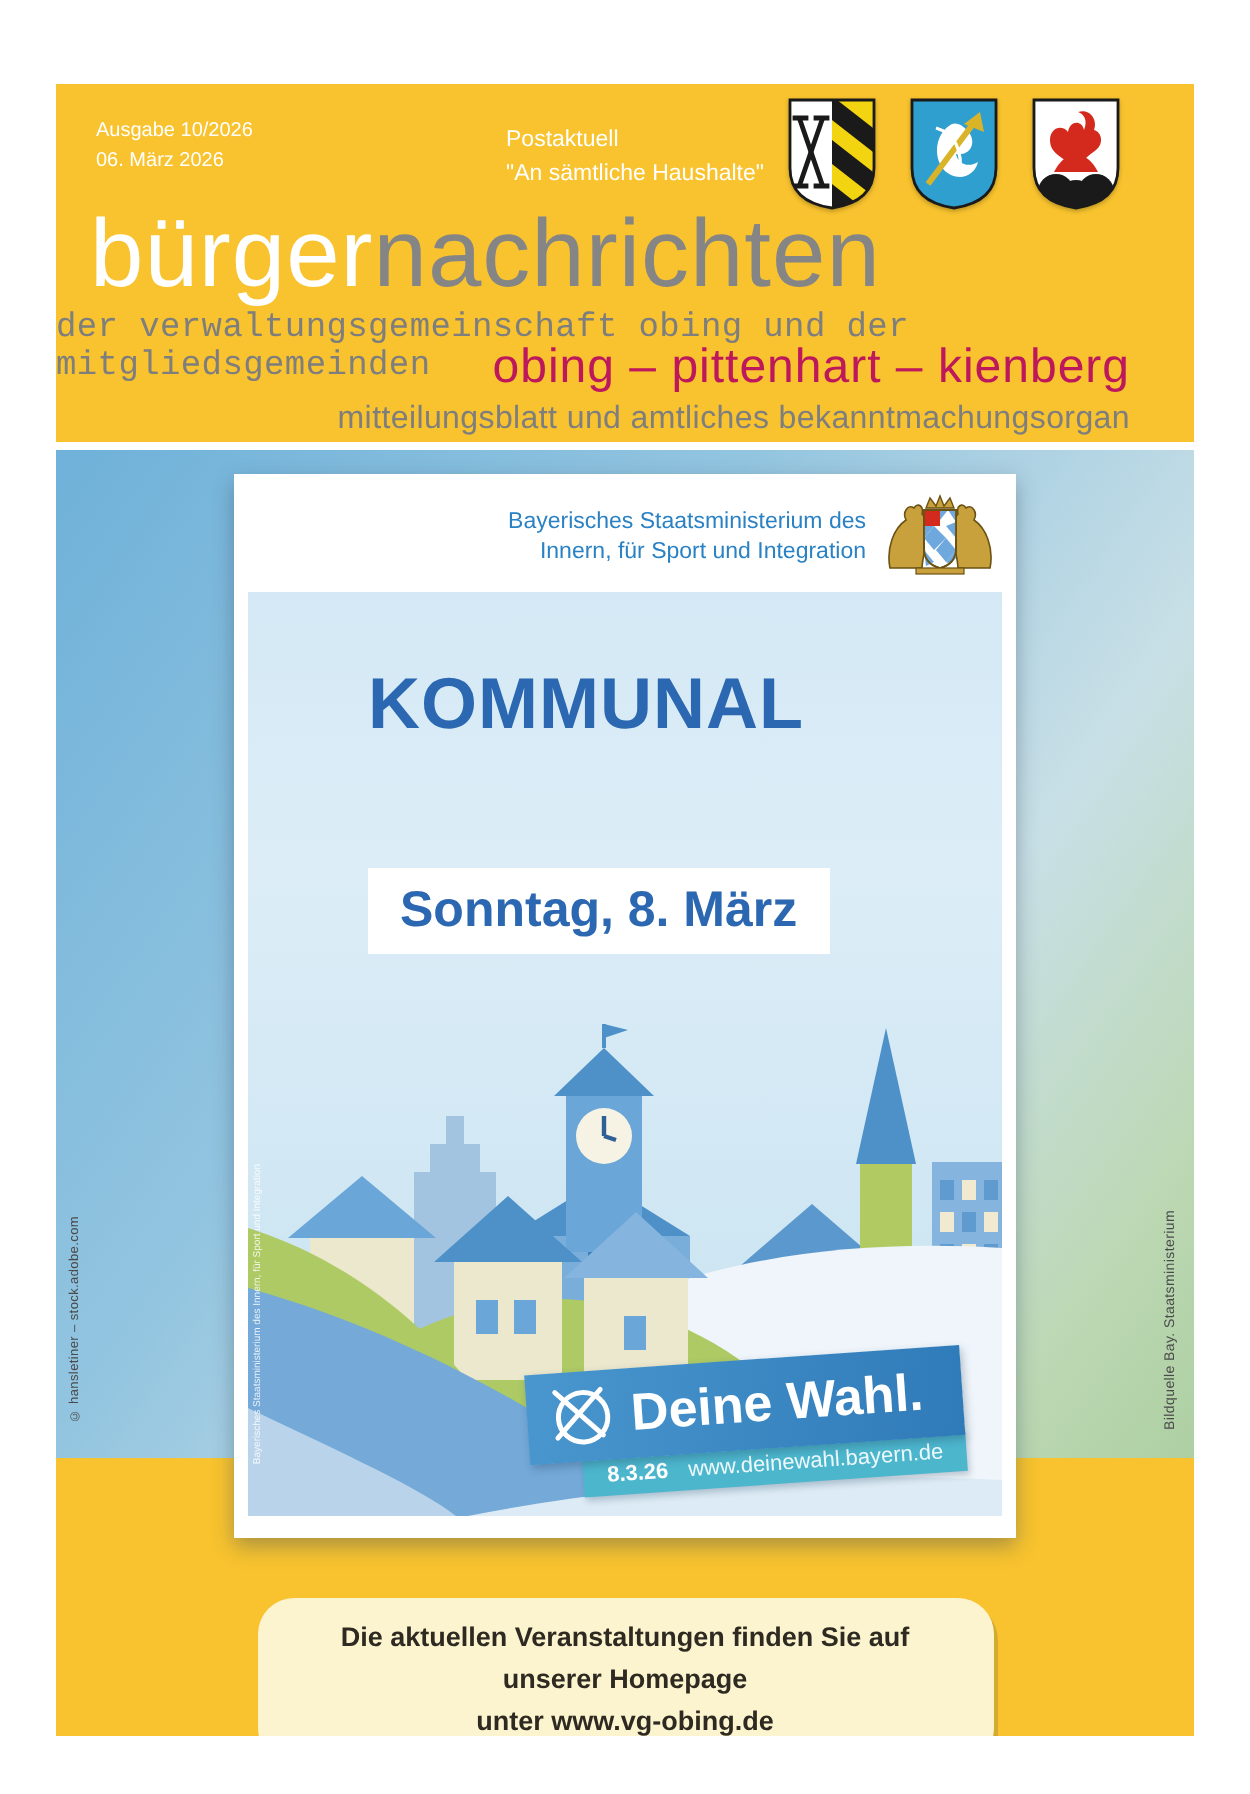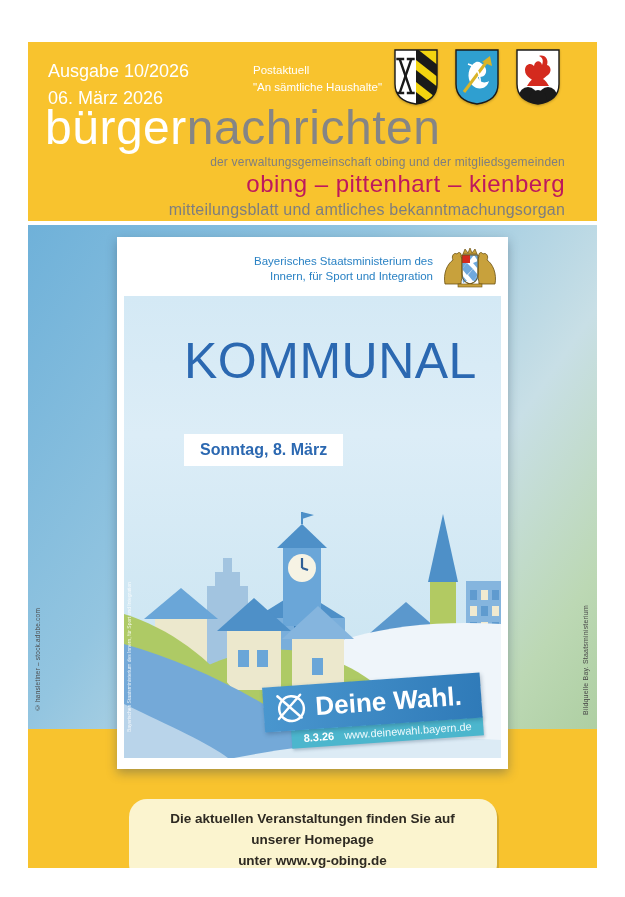--- a/index.html
+++ b/index.html
@@ -1,53 +1,53 @@
 <!DOCTYPE html>
 <html><head>
 <meta charset="utf-8">
 <style>
   * { margin:0; padding:0; box-sizing:border-box; }
   html,body { width:625px; height:897px; background:#ffffff; font-family:"Liberation Sans", sans-serif; }
   .sheet { position:absolute; left:28px; top:42px; width:569px; height:826px; background:#F8C32E; overflow:hidden; }
 
   
   .hdr { position:relative; width:100%; height:179px; }
-  .issue { position:absolute; left:20px; top:16px; color:#ffffff; font-size:18px; font-weight:500; line-height:1.5; }
+  .issue { position:absolute; left:20px; top:16px; color:#ffffff; font-size:10px; font-weight:500; line-height:1.5; }
   .postal { position:absolute; left:225px; top:20px; color:#ffffff; font-size:11.5px; font-weight:400; line-height:1.45; }
   .crest-row { position:absolute; right:36px; top:6px; display:flex; gap:15px; }
   .crest-row svg { width:46px; height:58px; filter:drop-shadow(0 1px 1px rgba(0,0,0,.25)); }
   .masthead { position:absolute; left:17px; top:58px; font-size:48px; letter-spacing:.5px; white-space:nowrap; font-weight:400; }
   .masthead .w1 { color:#ffffff; }
   .masthead .w2 { color:#858585; }
-  .sub1 { position:absolute; right:32px; top:113px; color:#7e7e7e; font-size:12px; letter-spacing:.2px; }
+  .sub1 { position:absolute; right:32px; top:113px; color:#7e7e7e; font-size:17px; letter-spacing:.2px;font-family:Liberation Mono, monospace; }
   .muni { position:absolute; right:32px; top:128px; color:#be185d; font-size:24px; letter-spacing:.5px; }
   .sub2 { position:absolute; right:32px; top:159px; color:#7e7e7e; font-size:16px; letter-spacing:.2px; }
 
   
   .photo { position:absolute; left:0; top:179px; width:569px; height:508px;
            border-top:4px solid #ffffff;
            background:linear-gradient(125deg,#6fb1d9 0%, #93c5e0 38%, #c8dfe6 68%, #bcd8b4 88%, #aecfa2 100%); }
   .vcred { position:absolute; color:#4a4a4a; font-size:6.5px; letter-spacing:.2px;
            writing-mode:vertical-rl; transform:rotate(180deg); white-space:nowrap; }
   .vcred.left  { left:6px;  bottom:18px; }
   .vcred.right { right:8px; bottom:14px; font-size:7px; }
 
   
   .poster { position:absolute; left:89px; top:12px; width:391px; height:532px; background:#ffffff;
             padding:7px; box-shadow:0 4px 10px rgba(50,70,90,.4); }
   .p-hdr { height:52px; background:#ffffff; display:flex; justify-content:flex-end; align-items:center; gap:8px; padding:2px 2px 4px 0; }
   .ministry { text-align:right; color:#2a82c4; font-size:11.5px; font-weight:500; line-height:1.3; }
   .bav-crest svg { width:58px; height:42px; }
   .p-body { position:relative; height:462px; overflow:hidden;
             background:linear-gradient(180deg,#d4e9f5 0%, #dcedf7 30%, #c5e2f0 100%); }
-  .headline { position:absolute; left:60px; top:30px; font-size:50px; font-weight:normal; line-height:1.42;
+  .headline { position:absolute; left:60px; top:30px; font-size:36px; font-weight:bold; line-height:1.42;
               color:#2b68b1; letter-spacing:.5px; font-family:"Liberation Sans", sans-serif; }
   .headline .year { color:#86cade; }
   .datebox { position:absolute; left:60px; top:138px; background:#ffffff; padding:7px 16px;
-             color:#2b68b1; font-size:16px; font-weight:bold; }
+             color:#2b68b1; font-size:25px; font-weight:bold; }
   .town { position:absolute; left:0; bottom:0; width:377px; height:260px; }
   .edge-cred { position:absolute; left:2px; bottom:26px; color:#ffffff; font-size:5px;
                writing-mode:vertical-rl; transform:rotate(180deg); opacity:.85; white-space:nowrap; }
 
   .banner { position:absolute; right:19px; top:384px; transform:rotate(-4deg); }
   .banner-main { position:relative; background:linear-gradient(100deg,#4a97cf,#2f7ab8);
                  padding:7px 16px 7px 52px; box-shadow:1px 2px 4px rgba(30,60,90,.3); }
   .banner-main .txt { color:#ffffff; font-size:26px; font-weight:bold; white-space:nowrap; }
   .banner-x { position:absolute; left:8px; top:3px; width:38px; height:38px; }
   .banner-sub { margin-left:26px; margin-top:-2px; background:#4cb6cd; padding:4px 12px;

